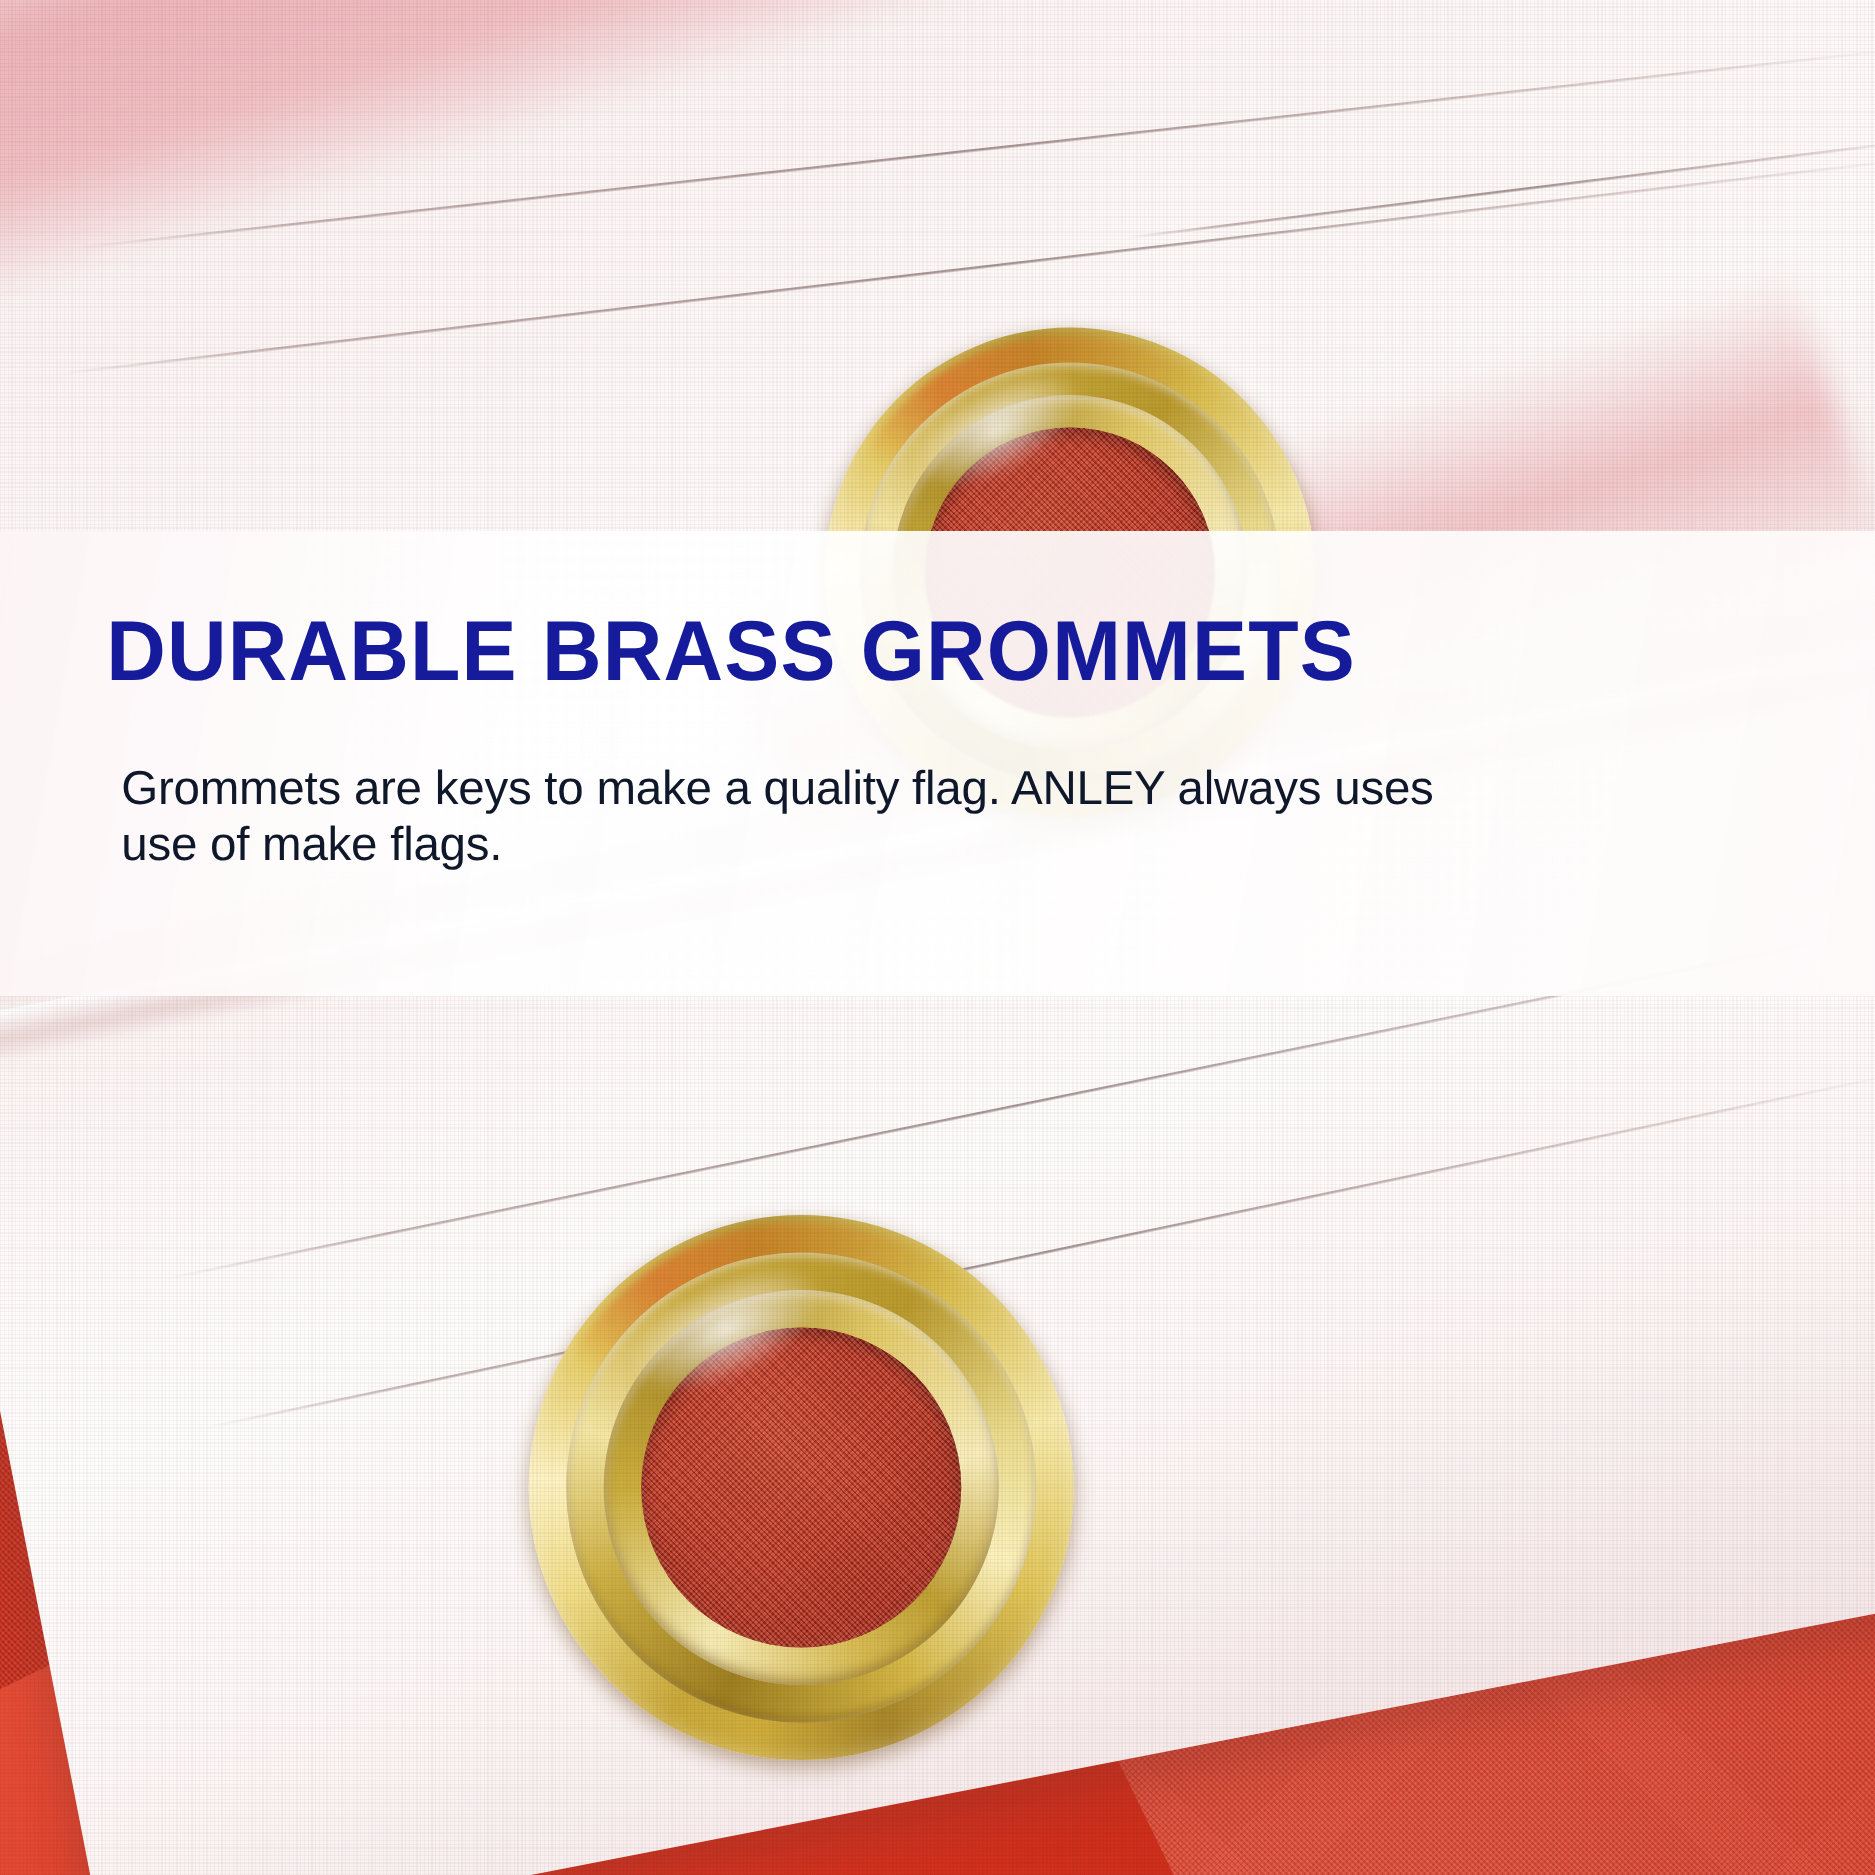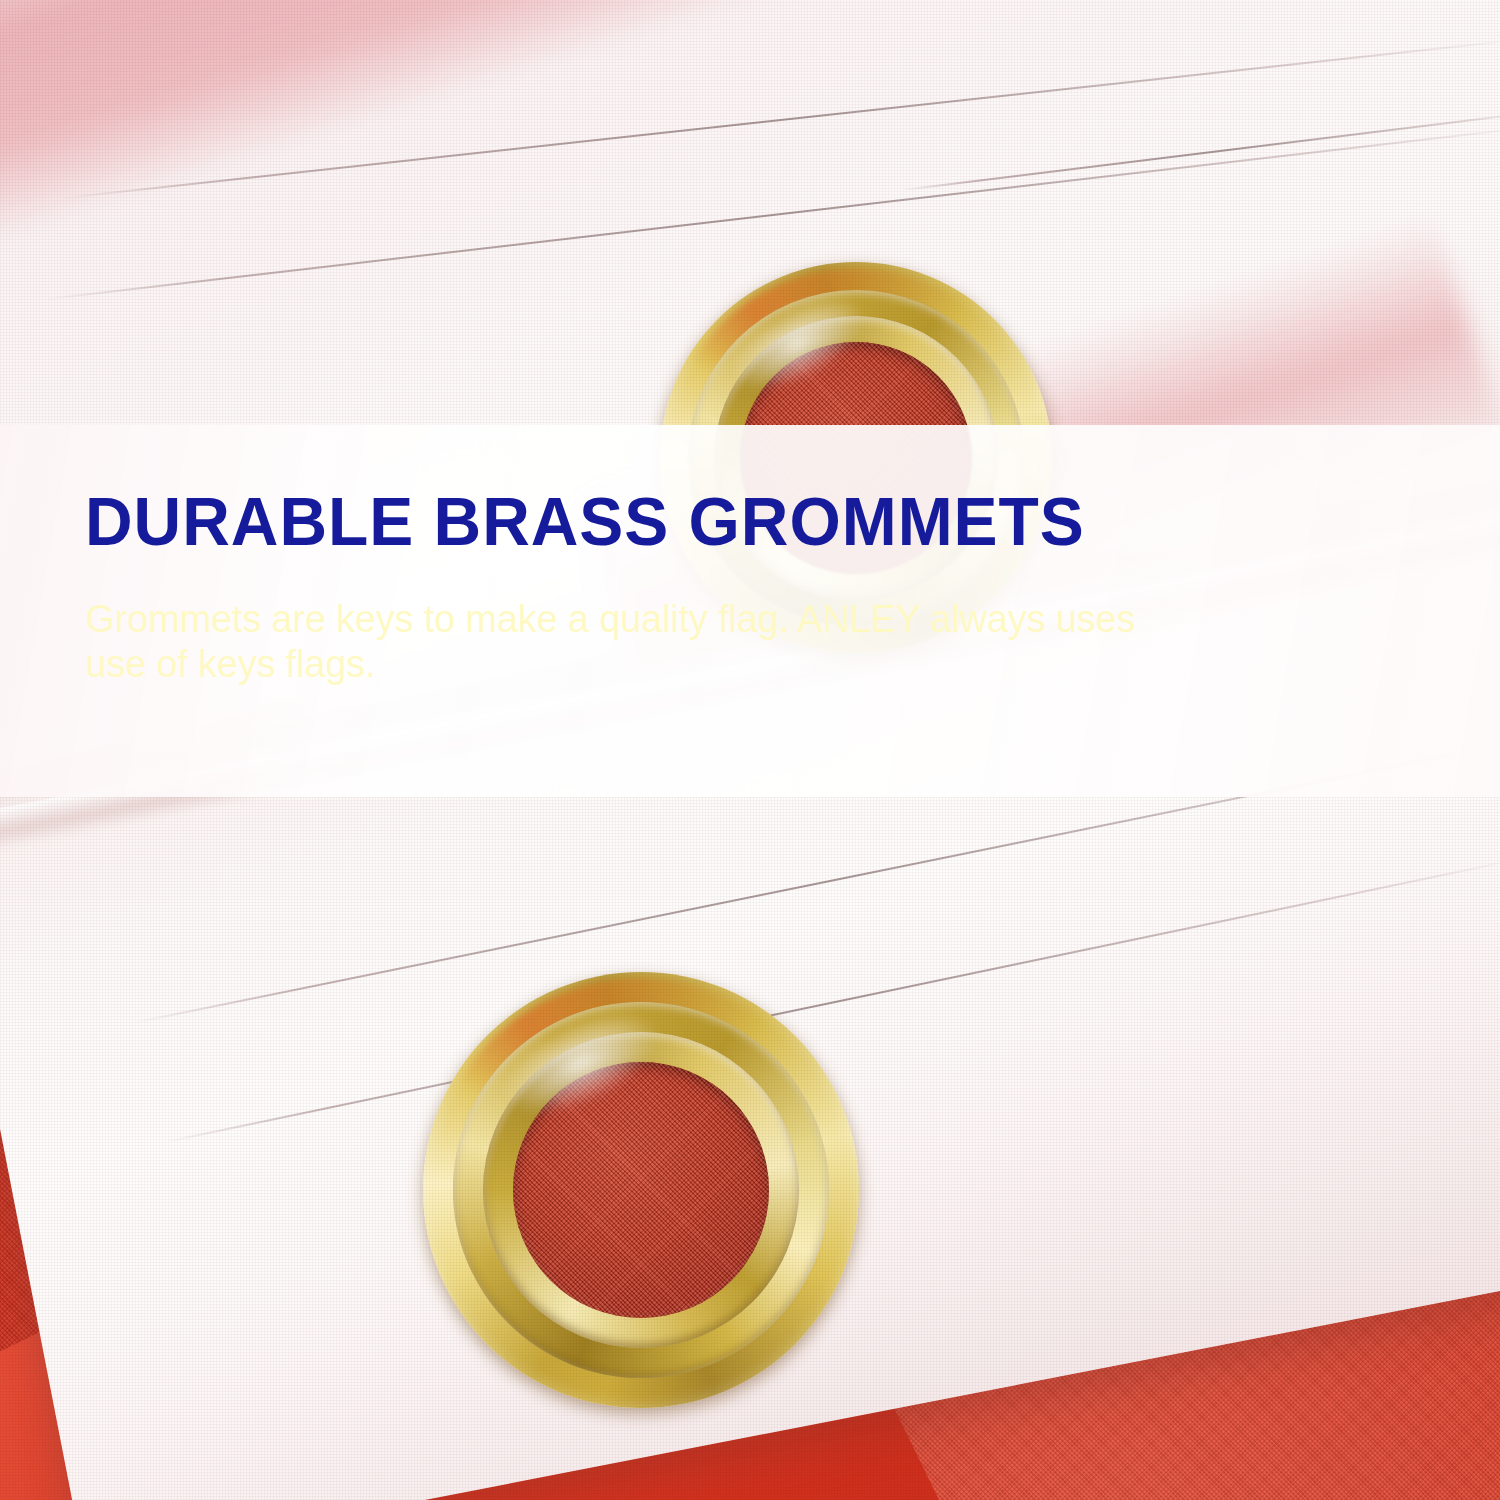--- a/index.html
+++ b/index.html
@@ -217,26 +217,26 @@
     line-height:1;
     letter-spacing:1px;
     color:#151b9b;
     white-space:nowrap;
     transform:scaleX(.97);
     transform-origin:left center;
   }
 
   #body-copy{
     position:absolute;left:85px;top:597px;width:1235px;
-    margin:0;
+    margin:12px;
     font-family:"Liberation Sans Narrow","Liberation Sans",sans-serif;
     font-weight:400;
     font-size:38px;
     line-height:45px;
-    color:#fef9c3;
+    color:#0f172a;
     letter-spacing:-.2px;
   }
   #body-copy span{display:block;white-space:nowrap;}
 </style>
 </head>
 <body>
 
 <div id="stage">
 
   <div class="layer red-base"></div>
@@ -282,16 +282,16 @@
   <div class="layer weave-white"></div>
 
   <div id="info-panel">
     <div class="sheen"></div>
   </div>
 
   <h1 id="headline">DURABLE BRASS GROMMETS</h1>
 
   <p id="body-copy">
     <span>Grommets are keys to make a quality flag. ANLEY always uses</span>
-    <span>use of keys flags.</span>
+    <span>use of make flags.</span>
   </p>
 
 </div>
 
 </body></html>

